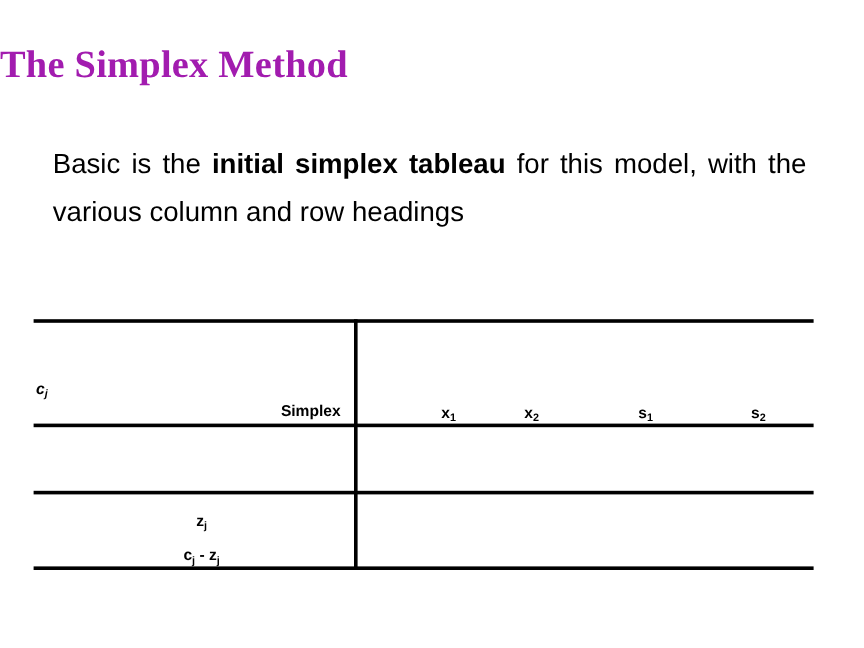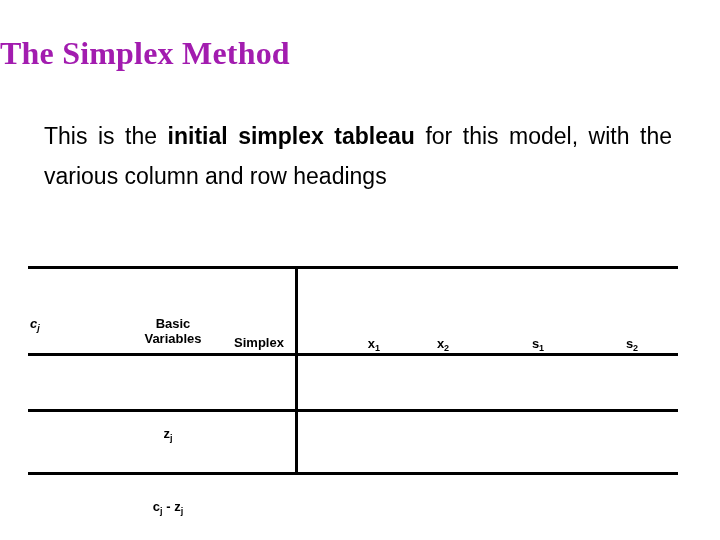--- a/index.html
+++ b/index.html
@@ -96,21 +96,21 @@
     font-weight: bold;
     vertical-align: baseline;
     position: relative;
     top: 3px;
   }
 
   .lbl-cj      { left: 2px;   top: 50px; font-style: italic; }
   .lbl-basic   { left: 100px; top: 50px; width: 90px; text-align: center; }
   .lbl-qty     { left: 196px; top: 69px; width: 70px; text-align: center; }
   .lbl-zj      { left: 95px;  top: 160px; width: 90px; text-align: center; }
-  .lbl-cjzj    { left: 95px;  top: 189px; width: 90px; text-align: center; margin-top: 44px; }
+  .lbl-cjzj    { left: 95px;  top: 189px; width: 90px; text-align: center; }
 
   .colhead {
     position: absolute;
     top: 70px;
     font-family: "Liberation Sans", sans-serif;
     font-weight: bold;
     font-size: 13px;
     line-height: 15px;
     text-align: center;
     width: 60px;
@@ -127,40 +127,36 @@
   .col-x2 { left: 385px; }
   .col-s1 { left: 480px; }
   .col-s2 { left: 574px; }
 </style>
 </head>
 <body>
 
 <div class="slide-title">The Simplex Method</div>
 
 <div class="body-block">
-  <span>This is the</span>
+  <span>Basic is the</span>
   <span class="emph">initial simplex tableau</span>
   <span class="tail">for this model, with the various column and row headings</span>
 </div>
 
 <div class="tableau">
 
   <div class="hrule r0"></div>
   <div class="hrule r1"></div>
   <div class="hrule r2"></div>
   <div class="hrule r3"></div>
 
   <div class="vrule"></div>
 
   <div class="lbl lbl-cj"><span>c</span><sub>j</sub></div>
 
-  <div class="lbl lbl-basic">
-    <div>Basic</div>
-    <div>Variables</div>
-  </div>
 
   <div class="lbl lbl-qty">Simplex</div>
 
   <div class="colhead col-x1"><span>x</span><sub>1</sub></div>
 
   <div class="colhead col-x2"><span>x</span><sub>2</sub></div>
 
   <div class="colhead col-s1"><span>s</span><sub>1</sub></div>
 
   <div class="colhead col-s2"><span>s</span><sub>2</sub></div>

